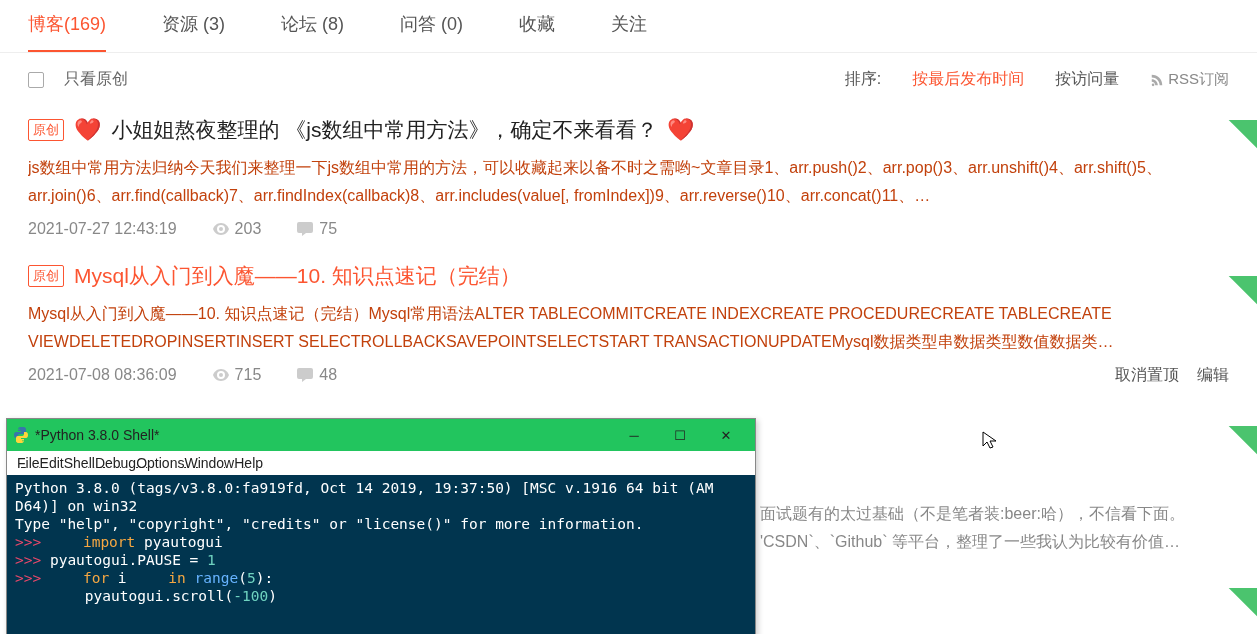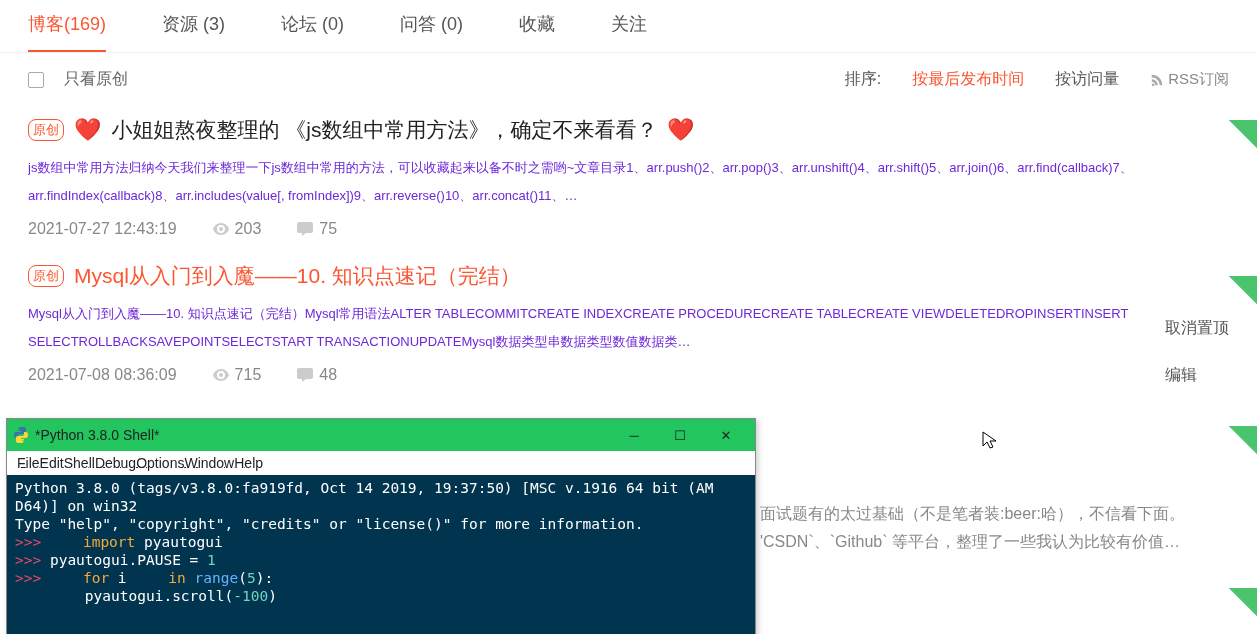--- a/index.html
+++ b/index.html
@@ -10,29 +10,29 @@
 .controls { display: flex; align-items: center; padding: 16px 28px; }
 .checkbox-row { display: flex; align-items: center; gap: 20px; color: #666; font-size: 16px; }
 .checkbox { width: 16px; height: 16px; border: 1px solid #aaa; border-radius: 2px; }
 .sort-row { margin-left: auto; display: flex; align-items: center; gap: 31px; font-size: 16px; color: #555; }
 .sort-label { }
 .sort-active { color: #fc5531; }
 .rss { display: flex; align-items: center; gap: 4px; color: #888; font-size: 15px; }
 .rss-icon { width: 14px; height: 14px; }
 .article { padding: 10px 28px 14px; position: relative; }
 .title-row { display: flex; align-items: center; gap: 10px; margin-bottom: 10px; }
-.badge { color: #fc5531; border: 1px solid #fc5531; font-size: 13px; padding: 1px 4px; border-radius: 8px; }
+.badge { color: #fc5531; border: 1px solid #fc5531; font-size: 13px; padding: 1px 4px; border-radius: 2px; }
 .title { font-size: 21px; color: #222; font-weight: 500; }
 .title.orange { color: #fc5531; }
 .heart { color: #e61b36; font-size: 22px; }
-.summary { color: #6d28d9; font-size: 13px; line-height: 28px; margin-bottom: 10px; max-height: 56px; overflow: hidden; }
+.summary { color: #c2410c; font-size: 16px; line-height: 28px; margin-bottom: 10px; max-height: 56px; overflow: hidden; }
 .meta { display: flex; align-items: center; gap: 36px; color: #888; font-size: 16px; }
 .meta-item { display: flex; align-items: center; gap: 6px; }
 .meta-icon { width: 16px; height: 14px; fill: #ccc; }
-.article-actions { position: absolute; right: 28px; bottom: 12px; display: flex; gap: 26px; color: #555; font-size: 16px; flex-direction: column; }
+.article-actions { position: absolute; right: 28px; bottom: 12px; display: flex; gap: 18px; color: #555; font-size: 16px; }
 .corner { position: absolute; right: 0; width: 40px; height: 40px; overflow: hidden; }
 .corner::after { content: ""; position: absolute; top: -20px; right: -20px; width: 40px; height: 40px; background: #4bc46e; transform: rotate(45deg); }
 .c1 { top: 120px; } .c2 { top: 276px; } .c3 { top: 426px; } .c4 { top: 588px; }
 .partial-summary { position: absolute; left: 760px; top: 500px; right: 28px; color: #888; font-size: 16px; line-height: 28px; }
 .shell-window { position: absolute; left: 6px; top: 418px; width: 750px; background: #fff; border: 1px solid #888; box-shadow: 2px 2px 6px rgba(0,0,0,0.2); }
 .shell-titlebar { display: flex; align-items: center; height: 32px; padding: 0 6px; background: #22c55e; }
 .shell-icon { width: 16px; height: 16px; margin-right: 6px; display: inline-flex; }
 .shell-title { font-size: 14px; color: #222; flex: 1; }
 .win-controls { display: flex; }
 .win-btn { width: 46px; height: 28px; display: flex; align-items: center; justify-content: center; font-size: 13px; color: #222; font-family: sans-serif; }
@@ -45,21 +45,21 @@
 .py-fn { color: #67b3ff; }
 .py-num { color: #6fd3c0; }
 .cursor { position: absolute; left: 981px; top: 430px; width: 20px; height: 20px; }
 </style>
 </head>
 <body>
 
 <div class="tabs">
   <div class="tab active">博客(169)</div>
   <div class="tab">资源 (3)</div>
-  <div class="tab">论坛 (0)</div>
+  <div class="tab">论坛 (8)</div>
   <div class="tab">问答 (0)</div>
   <div class="tab">收藏</div>
   <div class="tab">关注</div>
 </div>
 
 <div class="controls">
   <div class="checkbox-row">
     <span class="checkbox"></span>
     <span>只看原创</span>
   </div>

